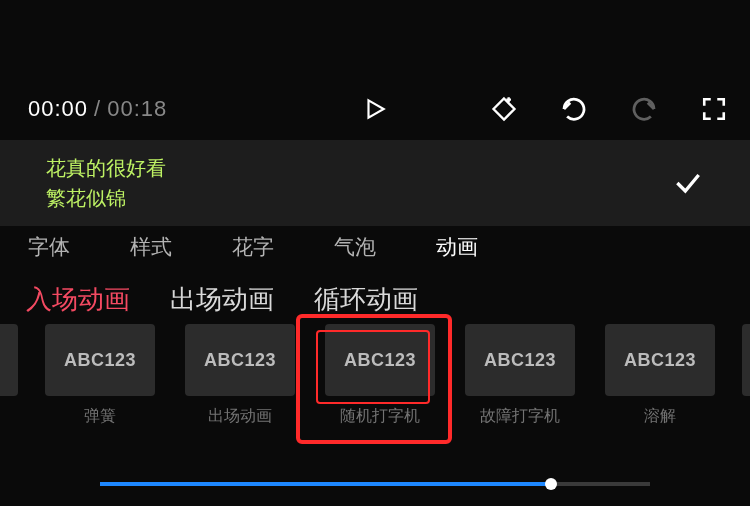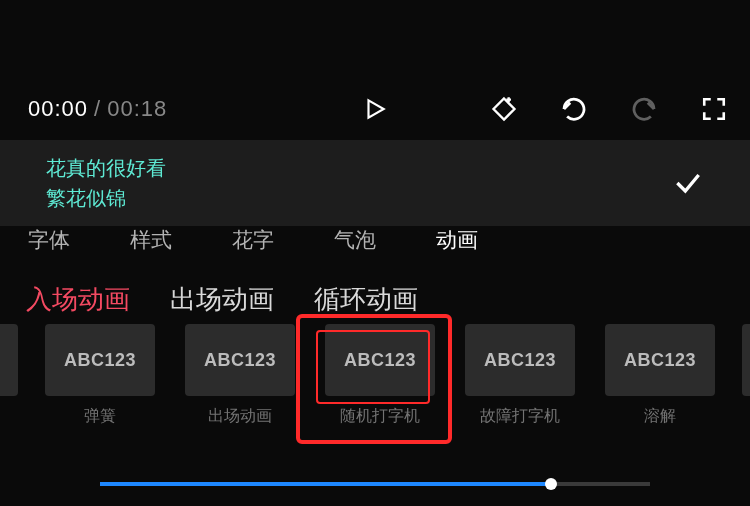--- a/index.html
+++ b/index.html
@@ -11,24 +11,24 @@
   .time-current { color: #fff; }
   .time-sep { color: #888; }
   .time-total { color: #888; }
 
   .topbar-icons { position: absolute; right: 20px; top: 0; height: 50px; display: flex; align-items: center; gap: 38px; }
   .play-wrap { position: absolute; left: 50%; top: 0; transform: translateX(-50%); height: 50px; display: flex; align-items: center; }
   .icon { width: 32px; height: 32px; display: flex; align-items: center; justify-content: center; }
 
   .text-panel { position: absolute; top: 140px; left: 0; right: 0; background: #1d1d1d; padding: 14px 46px 14px 46px; display: flex; justify-content: space-between; align-items: center; }
   .text-lines { display: flex; flex-direction: column; gap: 2px; }
-  .text-line { color: #5eead4; font-size: 20px; line-height: 28px; }
+  .text-line { color: #bef264; font-size: 20px; line-height: 28px; }
 
   .tab-row { position: absolute; top: 216px; left: 0; right: 0; display: flex; gap: 56px; padding: 10px 26px; }
-  .tab-item { color: #b3b3b3; font-size: 21px; padding: 0 2px; cursor: pointer; }
+  .tab-item { color: #b3b3b3; font-size: 21px; padding: 7px 2px; cursor: pointer; }
   .tab-item.active { color: #fff; font-weight: 500; }
 
   .subtab-row { position: absolute; top: 282px; left: 0; right: 0; display: flex; gap: 40px; padding: 0 26px; }
   .subtab-item { color: #d9d9d9; font-size: 26px; cursor: pointer; }
   .subtab-item.active { color: #f44a62; }
 
   .thumbs-row { position: absolute; top: 324px; left: 0; right: 0; display: flex; gap: 24px; padding: 0 0 0 0; overflow: hidden; }
   .thumb-col { display: flex; flex-direction: column; align-items: center; gap: 10px; width: 116px; flex-shrink: 0; }
   .thumb-col.partial-left { width: 18px; margin-left: 0; }
   .thumb-col.partial-right { width: 18px; }

